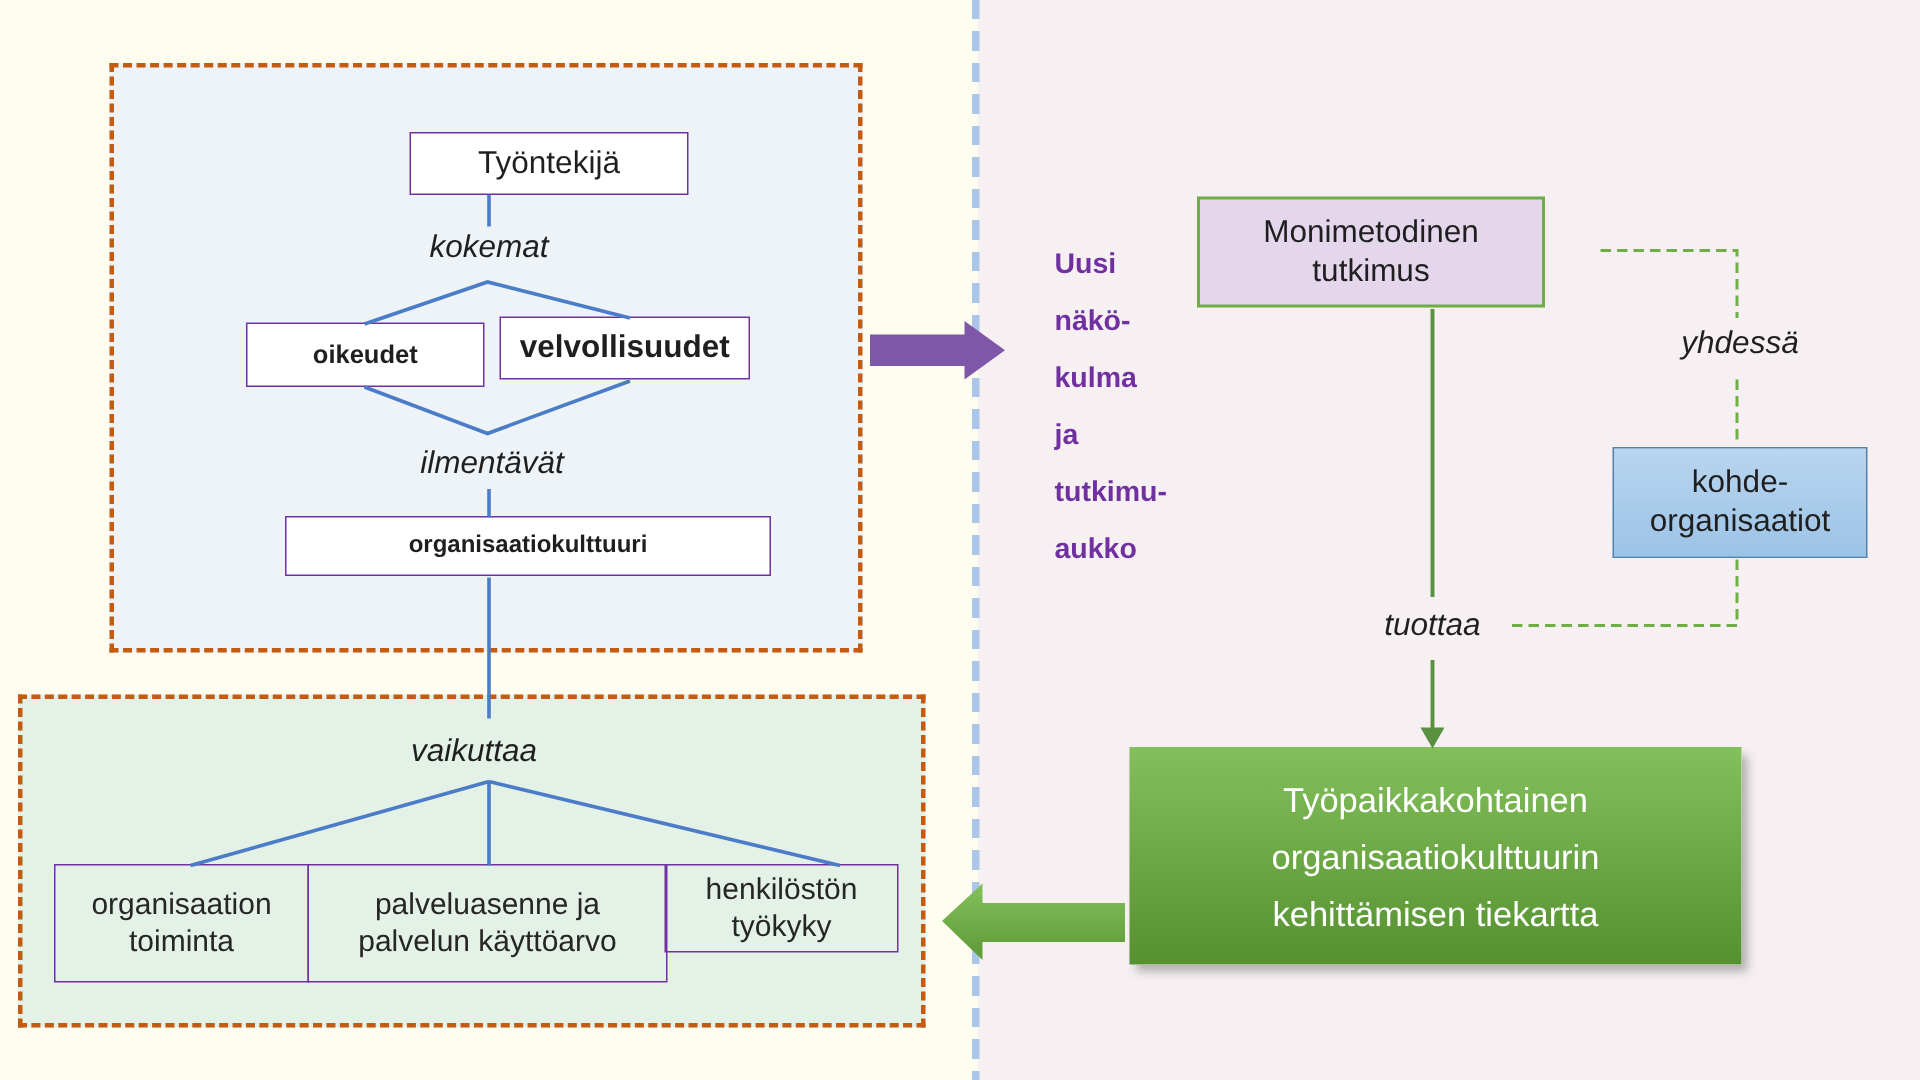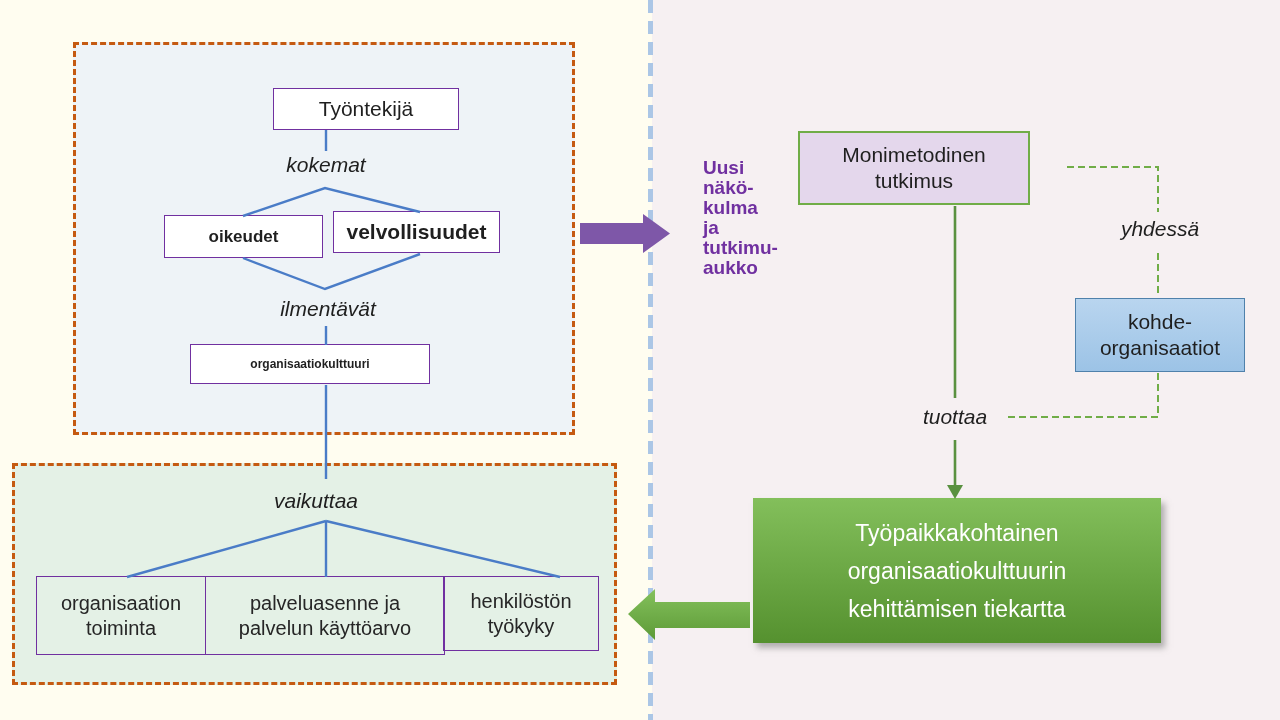--- a/index.html
+++ b/index.html
@@ -21,26 +21,26 @@
   .node {
     position:absolute; box-sizing:border-box;
     display:flex; align-items:center; justify-content:center;
     text-align:center; white-space:pre-line; line-height:1.25;
   }
   .purple-border { border:1.5px solid #7030a0; background:#ffffff; }
 
   .n-tyontekija   { left:234px; top:88px;  width:186px; height:42px; font-size:21px;margin-left:39px; }
   .n-oikeudet     { left:164px; top:215px; width:159px; height:43px; font-size:17px; font-weight:bold; }
   .n-velvollisuudet{ left:333px; top:211px; width:167px; height:42px; font-size:21px; font-weight:bold; }
-  .n-kulttuuri    { left:190px; top:344px; width:240px; height:40px; font-size:12px; font-weight:bold; }
+  .n-kulttuuri    { left:190px; top:344px; width:324px; height:40px; font-size:16px; font-weight:bold; }
 
   .n-outcome { background:rgba(0,0,0,0); font-size:20px; color:#262626; }
   .n-out1 { left:36px;  top:576px; width:170px; height:79px; }
   .n-out2 { left:205px; top:576px; width:240px; height:79px; }
-  .n-out3 { left:443px; top:576px; width:156px; height:75px; }
+  .n-out3 { left:443px; top:576px; width:156px; height:59px; }
 
   .n-research {
     left:798px; top:131px; width:232px; height:74px; font-size:21px;
     background:#e4d7ec; border:2px solid #70ad47;
   }
   .n-target {
     left:1075px; top:298px; width:170px; height:74px; font-size:21px;
     background:linear-gradient(180deg,#b9d5ef,#9cc3e6); border:1.5px solid #4f81ab;
   }
   .n-roadmap {
@@ -55,21 +55,21 @@
     text-align:center; white-space:pre-line;
   }
   .l-kokemat    { left:246px; top:153px; width:160px; }
   .l-ilmentavat { left:248px; top:297px; width:160px;font-style:italic; }
   .l-vaikuttaa  { left:236px; top:489px; width:160px; }
   .l-yhdessa    { left:1090px; top:217px; width:140px; }
   .l-tuottaa    { left:885px;  top:405px; width:140px; }
 
   .gap-note {
     position:absolute; left:703px; top:158px; width:95px;
-    font-size:19px; font-weight:bold; line-height:20px;
+    font-size:19px; font-weight:bold; line-height:38px;
     color:#7030a0; white-space:pre-line;
   }
 
   svg.overlay { position:absolute; left:0; top:0; pointer-events:none; }
   .blue  { stroke:#4a7cc7; stroke-width:2.4; fill:none; }
   .green { stroke:#5a9140; stroke-width:2.6; fill:none; }
   .gdash { stroke:#70ad47; stroke-width:2;   fill:none; stroke-dasharray:7,4; }
 </style>
 </head>
 <body>

